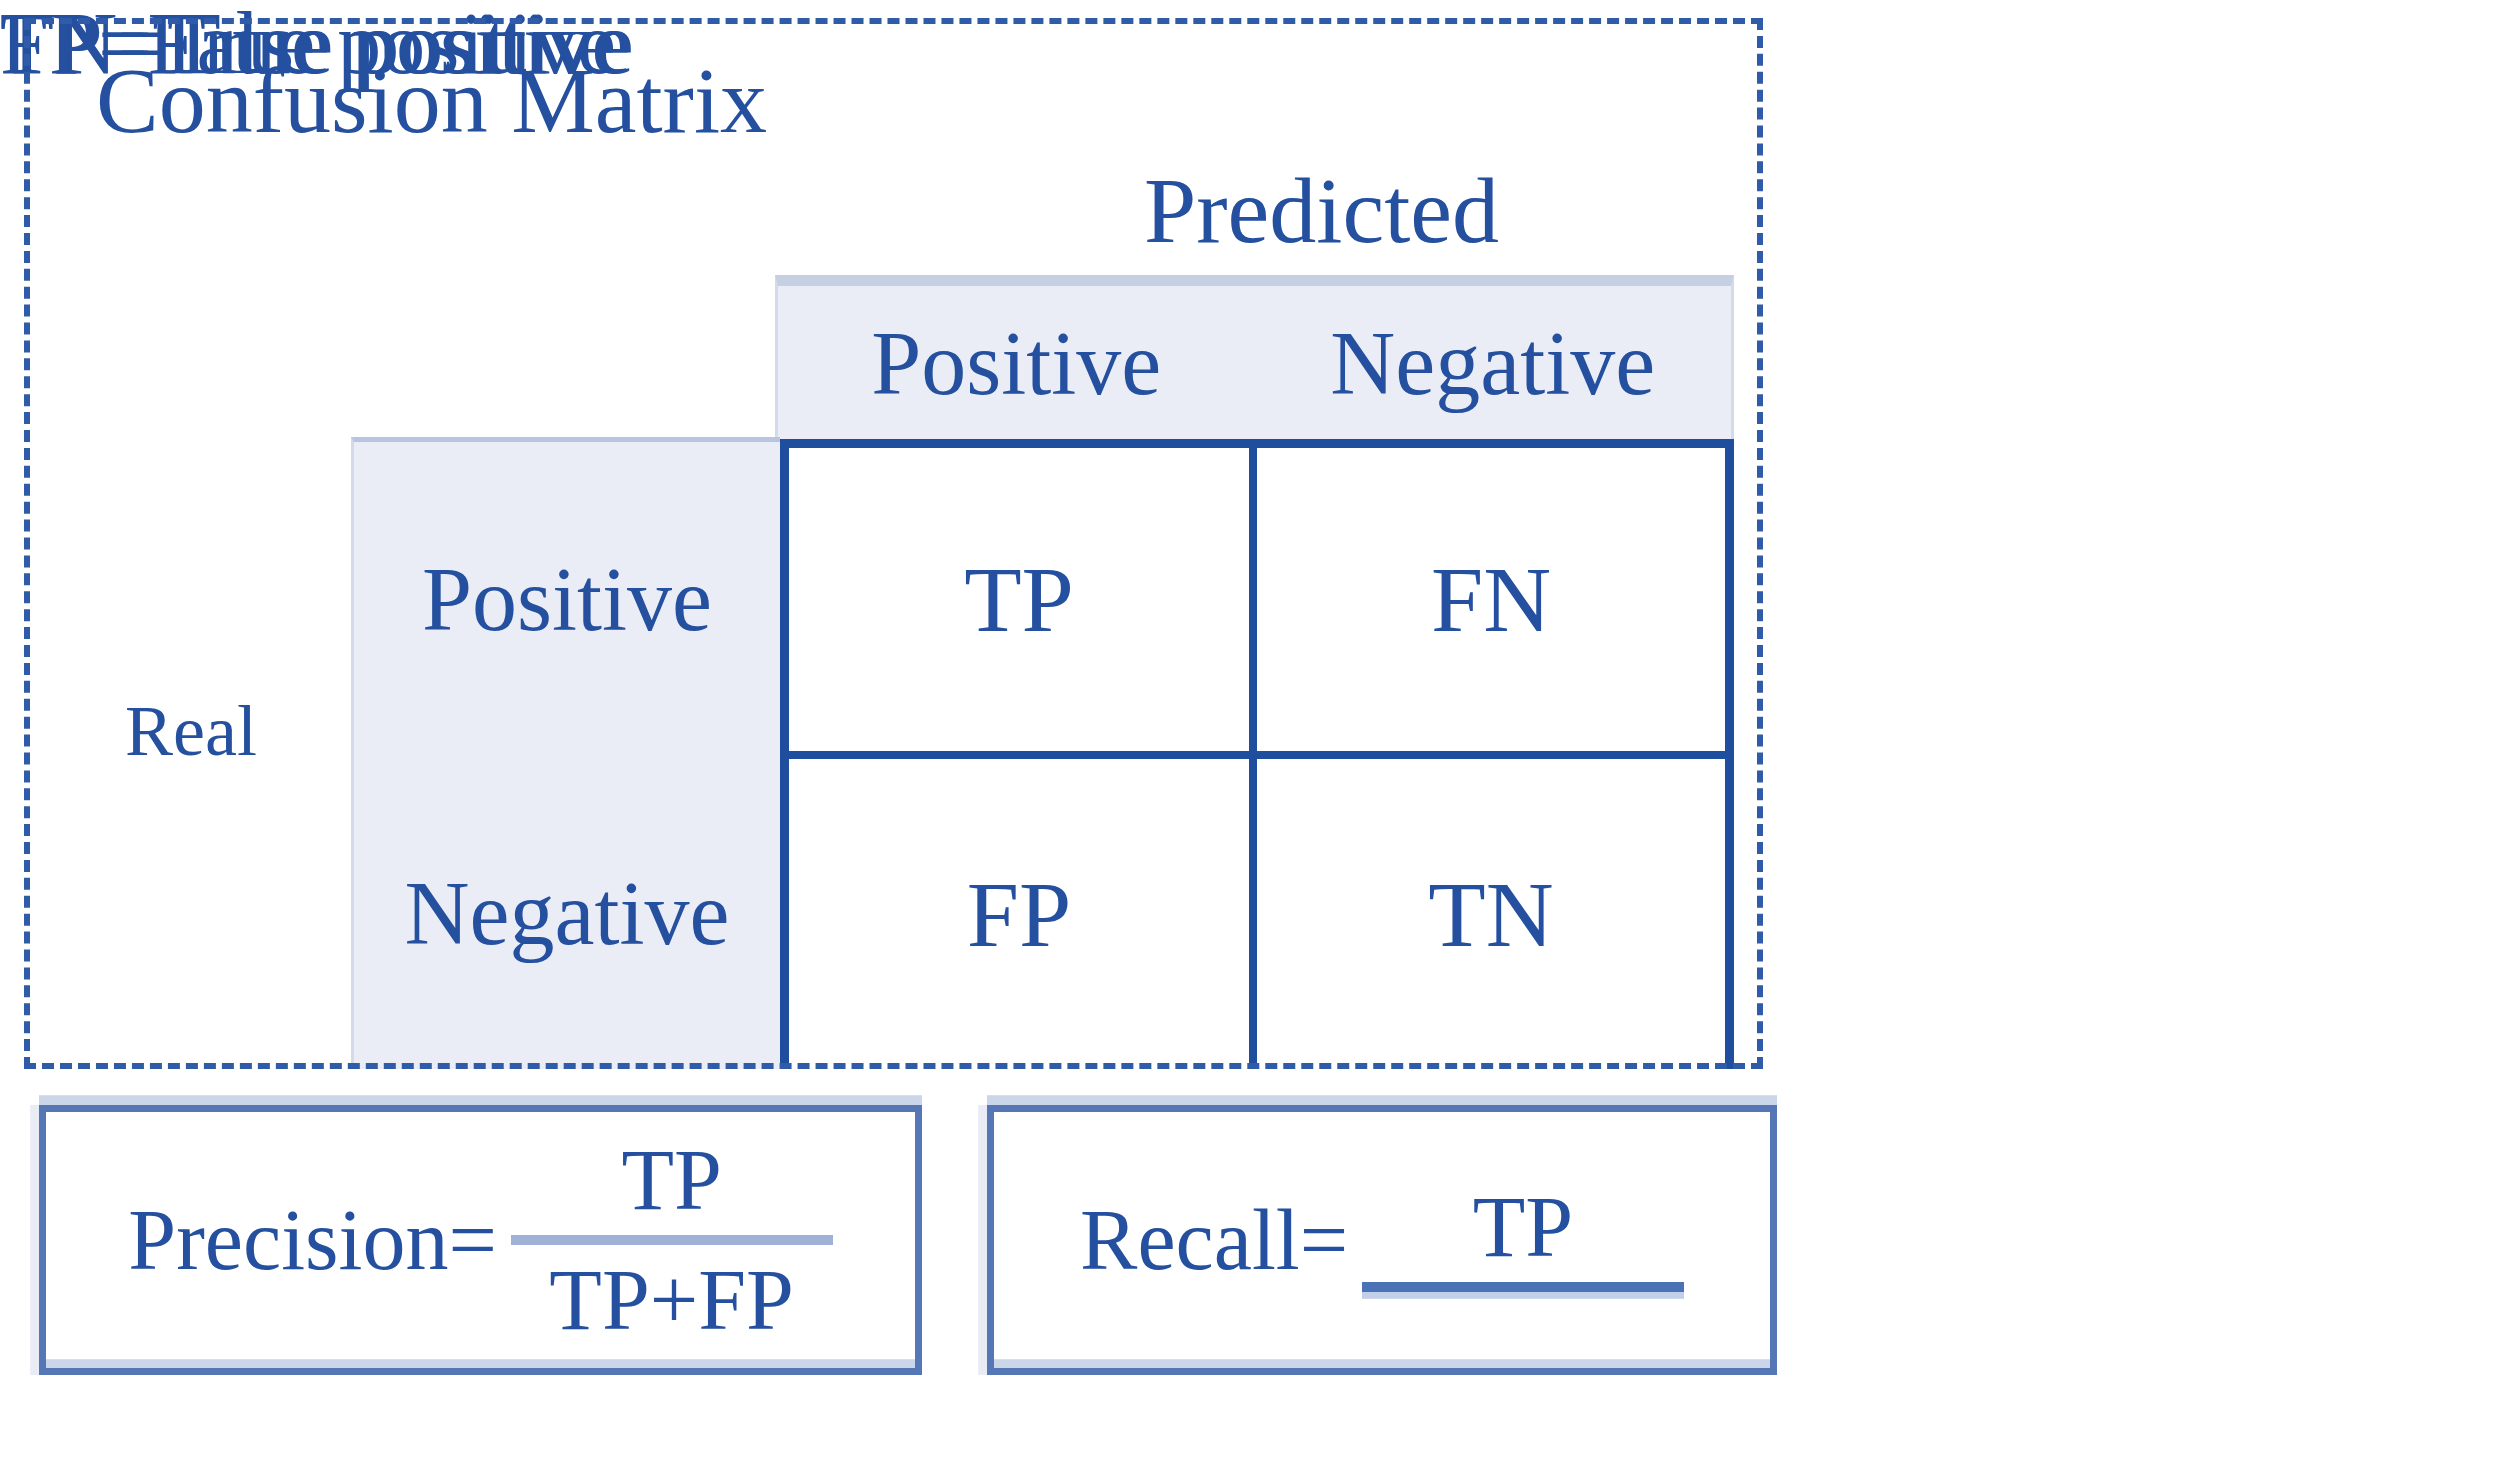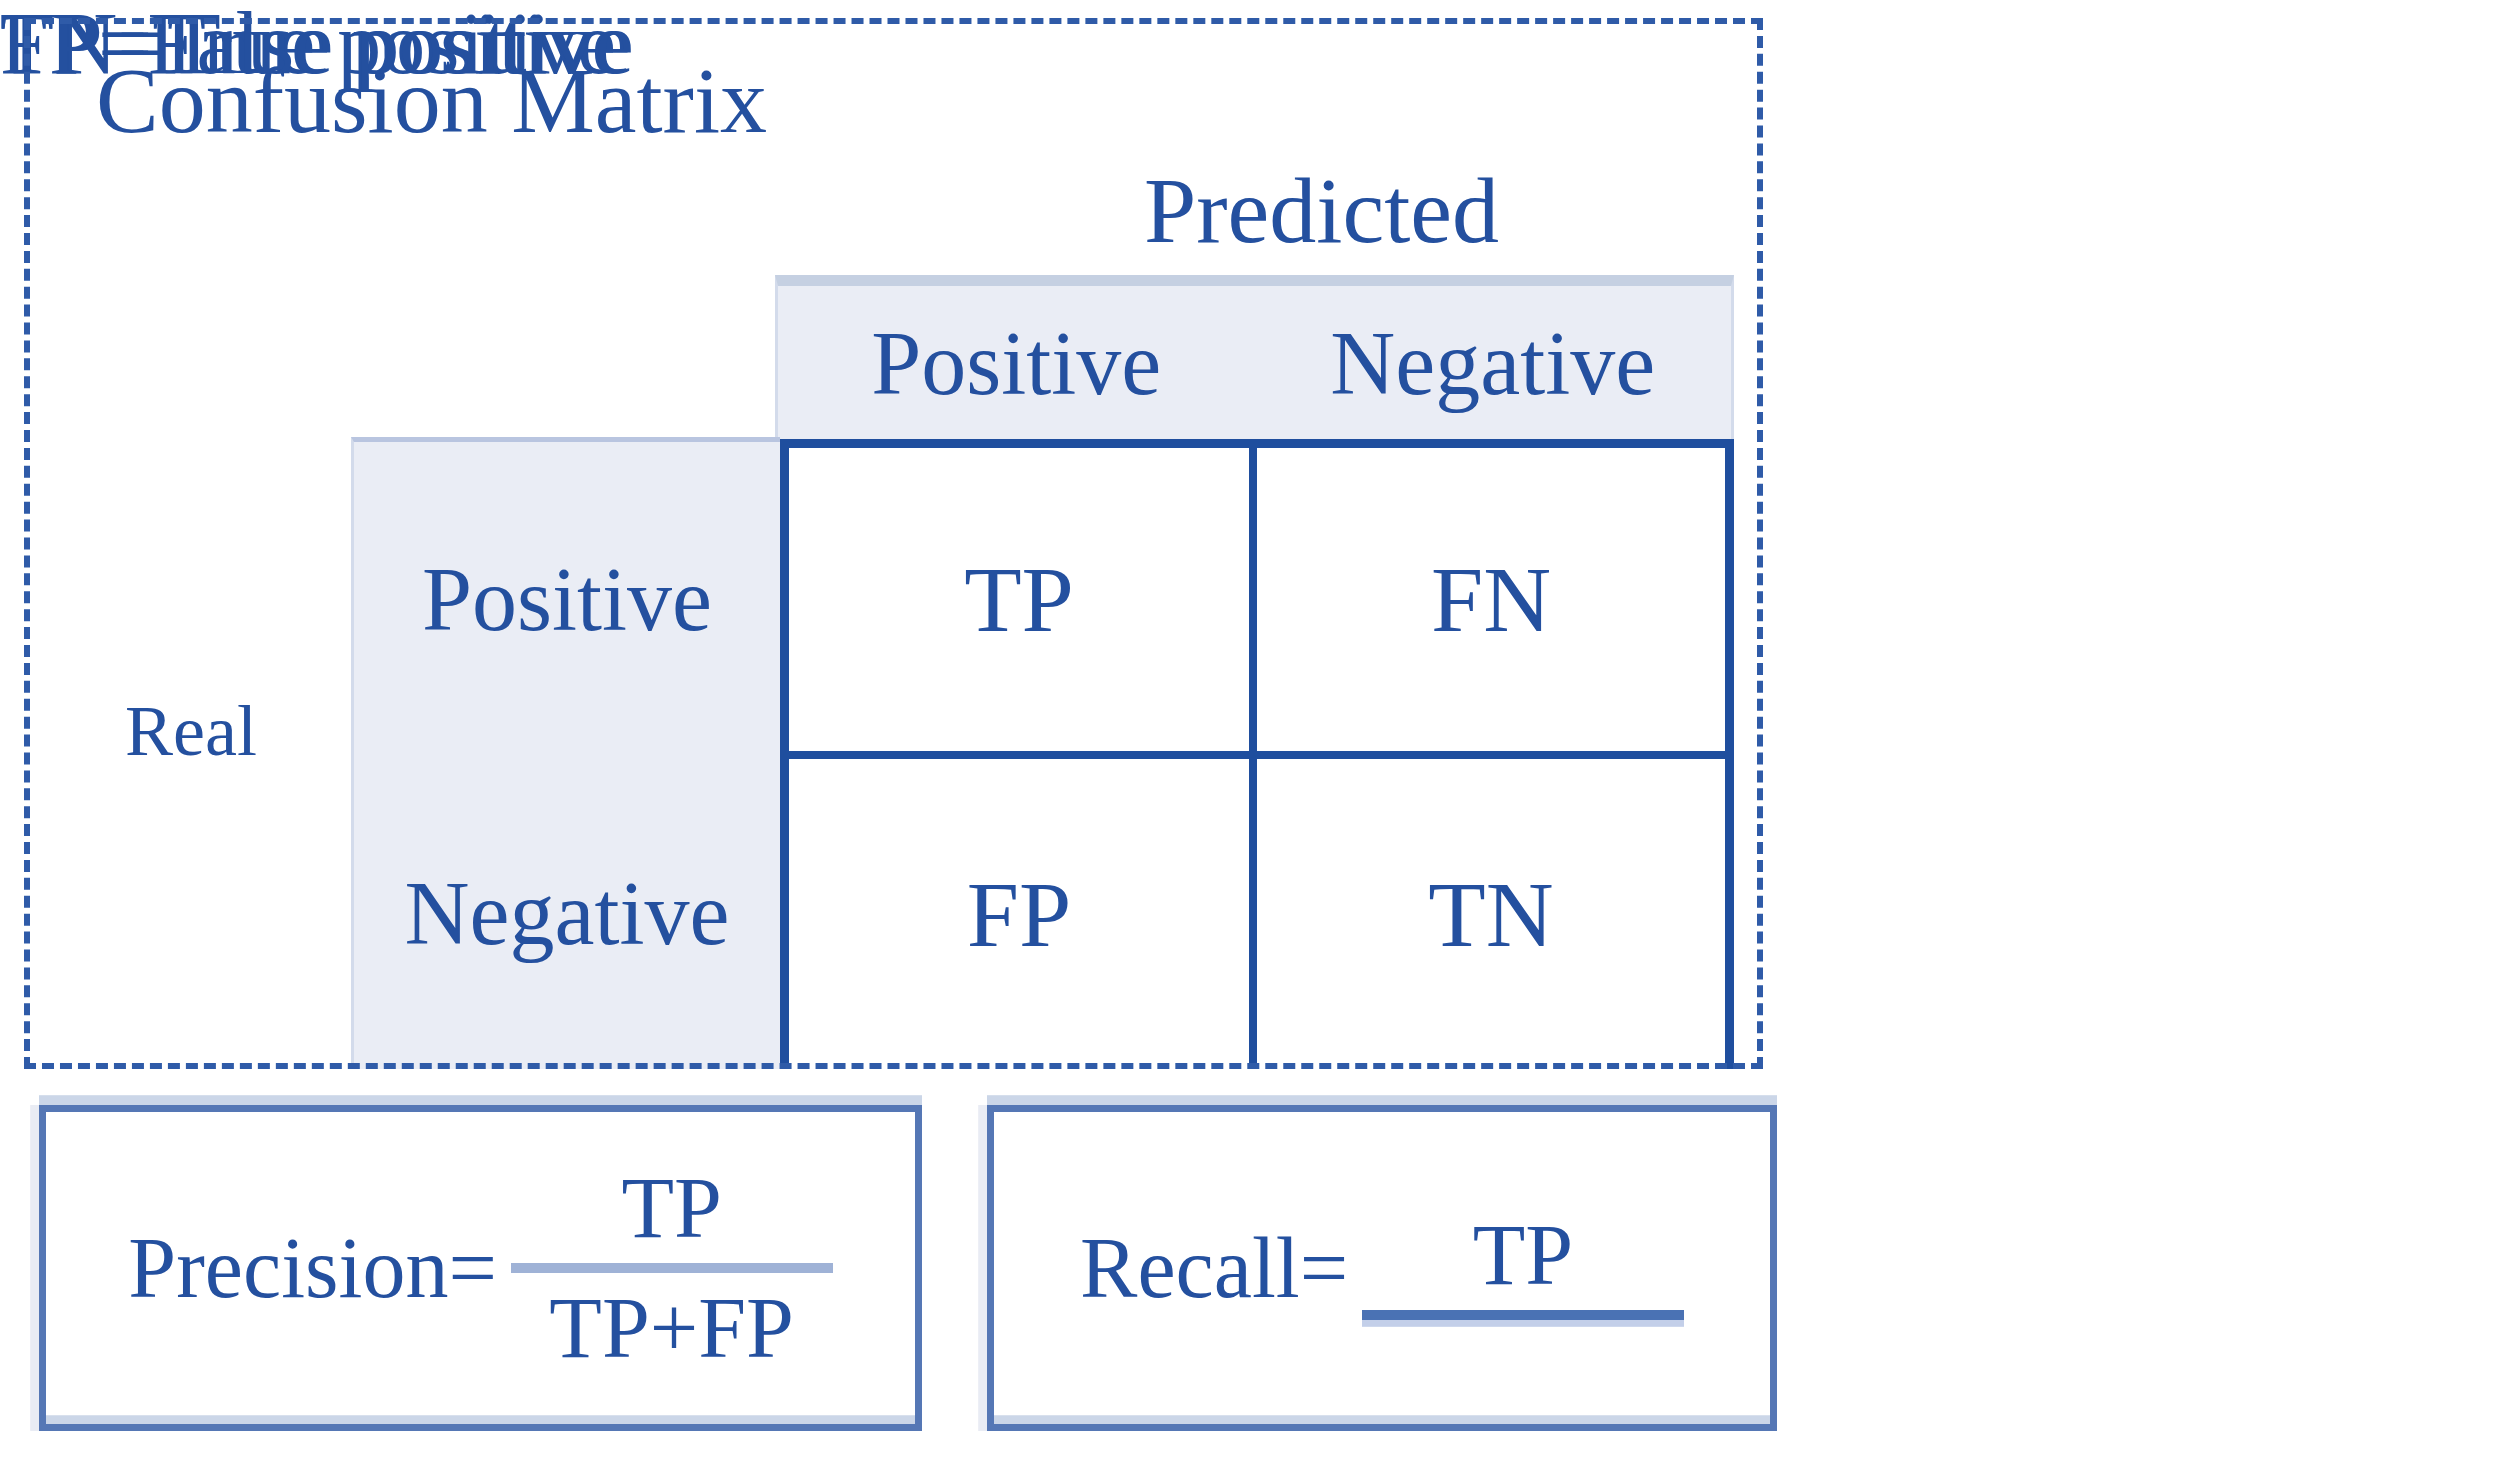--- a/index.html
+++ b/index.html
@@ -55,21 +55,21 @@
   .cell{display:flex;align-items:center;justify-content:center;font-size:94px;line-height:1;box-sizing:border-box;}
   .cell.tl{border-right:8.8px solid var(--border-dark);border-bottom:8.8px solid var(--border-dark);}
   .cell.tr{border-bottom:8.8px solid var(--border-dark);}
   .cell.bl{border-right:8.8px solid var(--border-dark);}
   .legend-line{position:absolute;font-size:88px;line-height:1;white-space:nowrap;}
   .legend-line:nth-of-type(1){left:1799px;top:146px;}
   .legend-line:nth-of-type(2){left:1781px;top:401px;}
   .legend-line:nth-of-type(3){left:1804px;top:638px;}
   .legend-line:nth-of-type(4){left:1787px;top:884px;}
   .formula-box{
-    position:absolute;top:1105px;height:326px;box-sizing:border-box;background:#ffffff;
+    position:absolute;top:1105px;height:270px;box-sizing:border-box;background:#ffffff;
     border:7.8px solid var(--box-border);
     box-shadow:0 -9.8px 0 0 var(--box-highlight),-8.8px 0 0 0 var(--box-highlight2),inset 0 -8.8px 0 0 var(--box-highlight);
     display:flex;align-items:center;justify-content:center;font-size:86px;line-height:1;
   }
   .formula-box.precision{left:39px;width:883px;}
   .formula-box.recall{left:987px;width:790px;}
   .frac{display:inline-flex;flex-direction:column;align-items:center;margin-left:13.7px;}
   .frac .num,.frac .den{line-height:1.1;padding:0 17.6px;white-space:nowrap;}
   .bar{height:9.8px;width:100%;min-width:322px;align-self:stretch;margin:7.8px 0;}
   .bar.light{background:var(--bar-light);}

